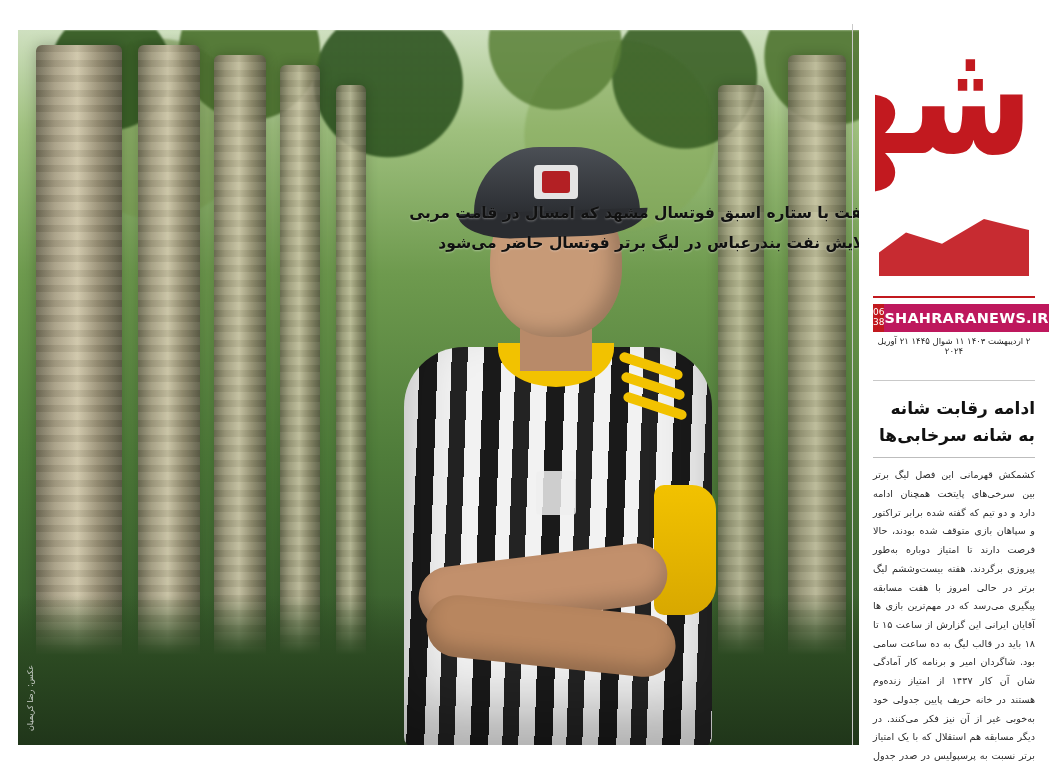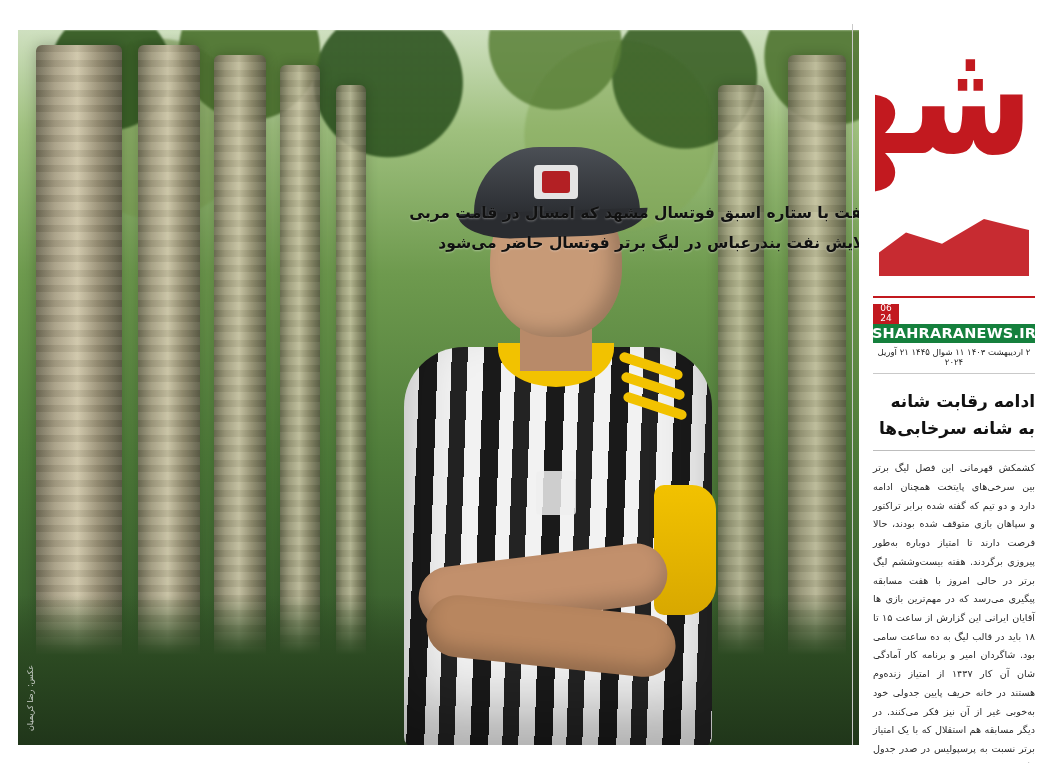--- a/index.html
+++ b/index.html
@@ -320,53 +320,52 @@
     color: #111;
     direction: rtl;
     text-align: right;
     line-height: 1.5;
   }
   .sitebar {
     margin-top: 6px;
     display: flex;
     align-items: stretch;
     direction: ltr;
-    height: 39px;
-    flex-direction: column;
+    height: 28px;
   }
   .sitebar .datechip {
     width: 26px;
     background: #c2191f;
     color: #fff;
     font-size: 9px;
     display: flex;
     flex-direction: column;
     justify-content: center;
     align-items: center;
     line-height: 1.1;
   }
   .sitebar .site {
     flex: 1;
-    background: #15803d;
+    background: #be185d;
     color: #fff;
     font-size: 14.5px;
     font-weight: 700;
     letter-spacing: .2px;
     display: flex;
     align-items: center;
     justify-content: center;
   }
   .dateline {
     margin-top: 4px;
     font-size: 8.5px;
     color: #222;
     text-align: center;
     direction: rtl;
     border-bottom: 1px solid #c9c9c9;
-    padding-bottom: 6px;
+    padding-bottom: 24px;
   }
 
   .side-kicker {
     margin-top: 10px;
     font-size: 10px;
     line-height: 1.75;
     color: #222;
     text-align: right;
     direction: rtl;
   }
@@ -448,21 +447,21 @@
         <span class="ln1">شهرآرا</span>
       </div>
       <div class="masthead-swoosh"></div>
     </div>
     <div class="masthead-rule"></div>
 
 
     <div class="sitebar">
       <div class="datechip">
         <span>06</span>
-        <span>24</span>
+        <span>38</span>
       </div>
       <div class="site">SHAHRARANEWS.IR</div>
     </div>
 
     <div class="dateline">۲ اردیبهشت ۱۴۰۳   ۱۱ شوال ۱۴۴۵   ۲۱ آوریل ۲۰۲۴</div>
 
     <div class="side-headline">ادامه رقابت شانه به شانه سرخابی‌ها</div>
     <div class="side-rule"></div>
     <div class="side-body">کشمکش قهرمانی این فصل لیگ برتر بین سرخی‌های پایتخت همچنان ادامه دارد و دو تیم که گفته شده برابر تراکتور و سپاهان بازی متوقف شده بودند، حالا فرصت دارند تا امتیاز دوباره به‌طور پیروزی برگردند. هفته بیست‌وششم لیگ برتر در حالی امروز با هفت مسابقه پیگیری می‌رسد که در مهم‌ترین بازی ها آقایان ایرانی این گزارش از ساعت ۱۵ تا ۱۸ باید در قالب لیگ به ده ساعت سامی بود. شاگردان امیر و برنامه کار آمادگی شان آن کار ۱۴۳۷ از امتیاز زنده‌وم هستند در خانه حریف پایین جدولی خود به‌خوبی غیر از آن نیز فکر می‌کنند. در دیگر مسابقه هم استقلال که با یک امتیاز برتر نسبت به پرسپولیس در صدر جدول لیگ حضور دارد، باید از ساعت ۲۰:۳۰ در آزادی از تیم ذوب‌آهن اصفهان میزبانی کند. جواد نکونام تیمورنی این نیز دسترس رفت...</div>
   </div>

